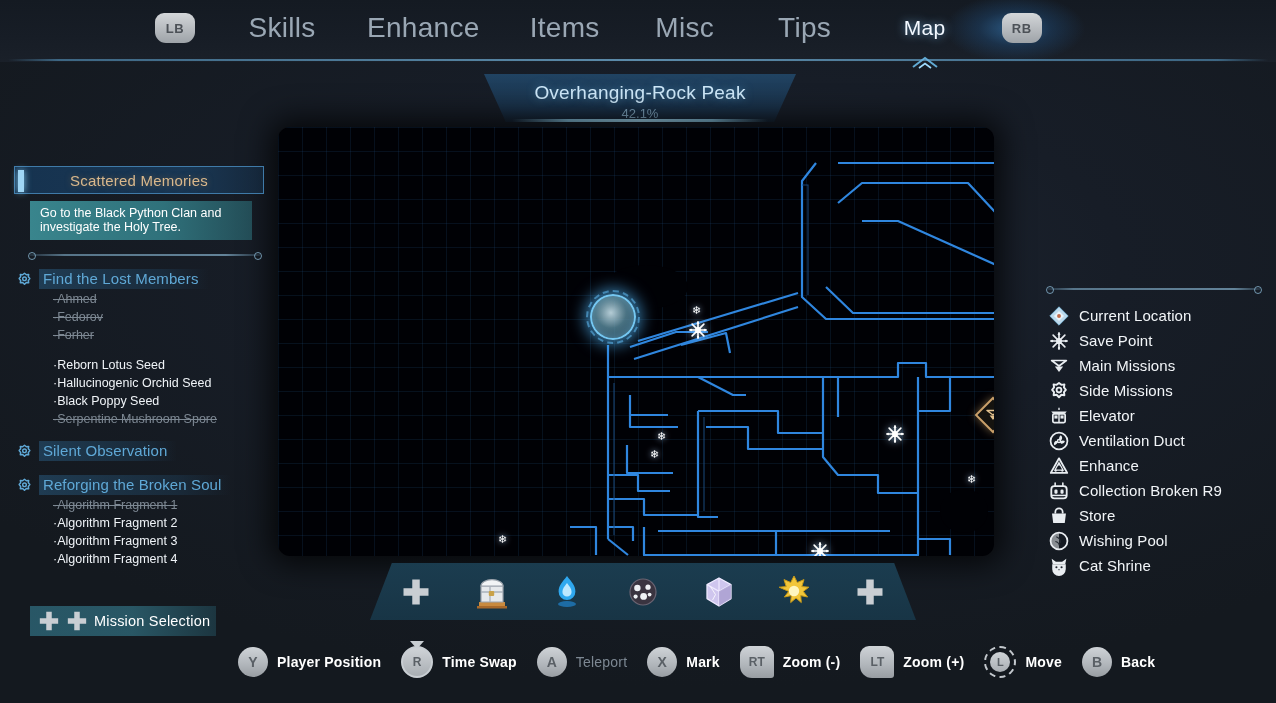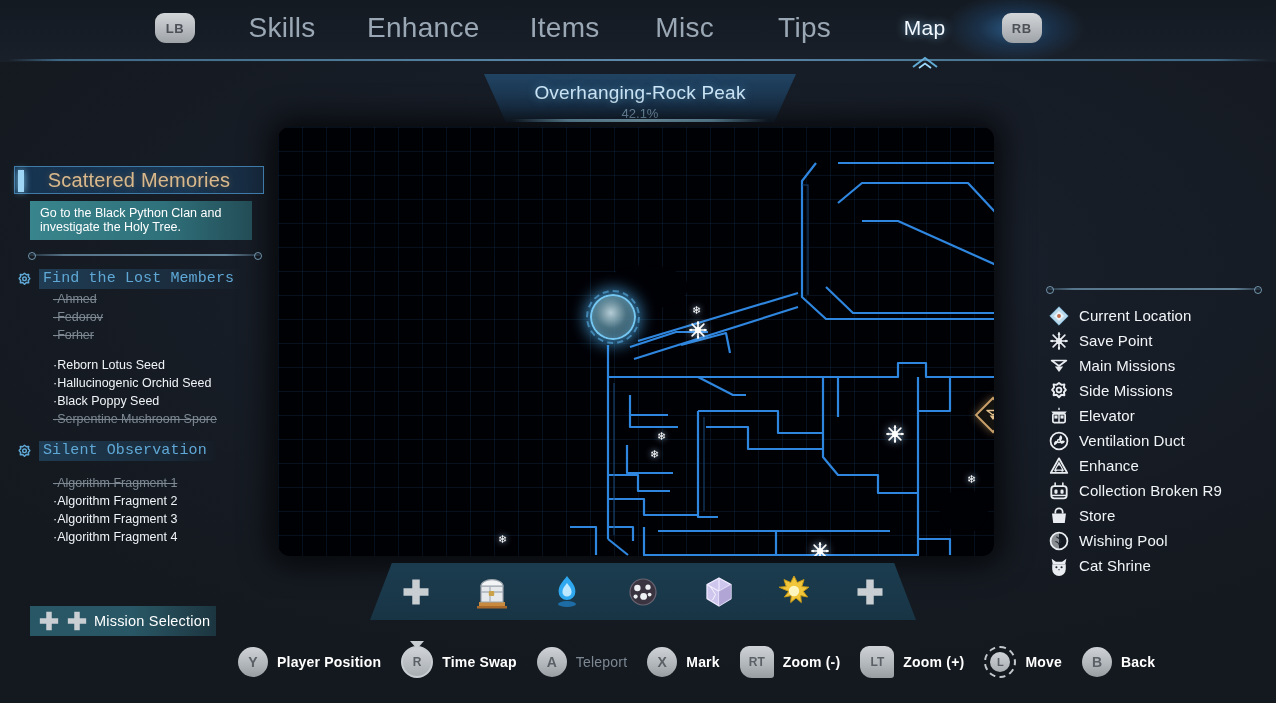--- a/index.html
+++ b/index.html
@@ -181,21 +181,21 @@
   }
   .quest-title-box::before {
     content: "";
     position: absolute;
     left: 3px; top: 3px;
     width: 6px; height: 22px;
     background: #9fd6f5;
     box-shadow: 0 0 7px rgba(140,215,250,.9);
   }
   .quest-title {
-    font-size: 20px;
+    font-size: 15px;
     color: #d9b88c;
     letter-spacing: .2px;
     text-shadow: 0 0 6px rgba(160,120,70,.5);
   }
 
   .objective-box {
     margin-top: 7px;
     margin-left: 16px;
     width: 222px;
     padding: 5px 8px 6px 10px;
@@ -221,21 +221,20 @@
   }
   .quest-divider::before { left: -2px; }
   .quest-divider::after { right: -2px; }
 
   .quest-group { margin-top: 12px; }
   .quest-group-head {
     display: flex;
     align-items: center;
     gap: 6px;
     height: 22px;
-    font-family: Liberation Mono, monospace;
   }
   .quest-group-name {
     font-size: 15px;
     color: #5fa8d6;
     background: linear-gradient(90deg, rgba(40,88,124,.55) 0%, rgba(35,78,112,.30) 72%, rgba(30,68,98,0) 100%);
     padding: 1px 10px 2px 4px;
     letter-spacing: .1px;
   }
   .side-mission-icon { width: 17px; height: 17px; flex: none; margin-left: 2px; }
 
@@ -591,20 +590,27 @@
         <div class="quest-group">
           <div class="quest-group-head">
             <span class="side-mission-icon"><svg width="17" height="17" viewBox="0 0 24 24">
                 <path d="M12 3.2l2.6 2.1 3.3-.5-.5 3.3 2.1 2.6-2.1 2.6.5 3.3-3.3-.5L12 18.8l-2.6-2.7-3.3.5.5-3.3L4.5 10.7l2.1-2.6-.5-3.3 3.3.5z" fill="none" stroke="#5fa8d6" stroke-width="2.1" stroke-linejoin="round"></path>
                 <circle cx="12" cy="11" r="2.6" fill="none" stroke="#5fa8d6" stroke-width="2"></circle>
               </svg></span>
             <span class="quest-group-name">Silent Observation</span>
           </div>
         </div>
         <div class="quest-group">
+          <div class="quest-group-head">
+            <span class="side-mission-icon"><svg width="17" height="17" viewBox="0 0 24 24">
+                <path d="M12 3.2l2.6 2.1 3.3-.5-.5 3.3 2.1 2.6-2.1 2.6.5 3.3-3.3-.5L12 18.8l-2.6-2.7-3.3.5.5-3.3L4.5 10.7l2.1-2.6-.5-3.3 3.3.5z" fill="none" stroke="#5fa8d6" stroke-width="2.1" stroke-linejoin="round"></path>
+                <circle cx="12" cy="11" r="2.6" fill="none" stroke="#5fa8d6" stroke-width="2"></circle>
+              </svg></span>
+            <span class="quest-group-name">Reforging the Broken Soul</span>
+          </div>
           <div class="quest-sub done">·Algorithm Fragment 1</div>
           <div class="quest-sub">·Algorithm Fragment 2</div>
           <div class="quest-sub">·Algorithm Fragment 3</div>
           <div class="quest-sub">·Algorithm Fragment 4</div>
         </div>
       </div>
   </div>
 
   <div class="mission-select-btn">
     <span class="dpad">

